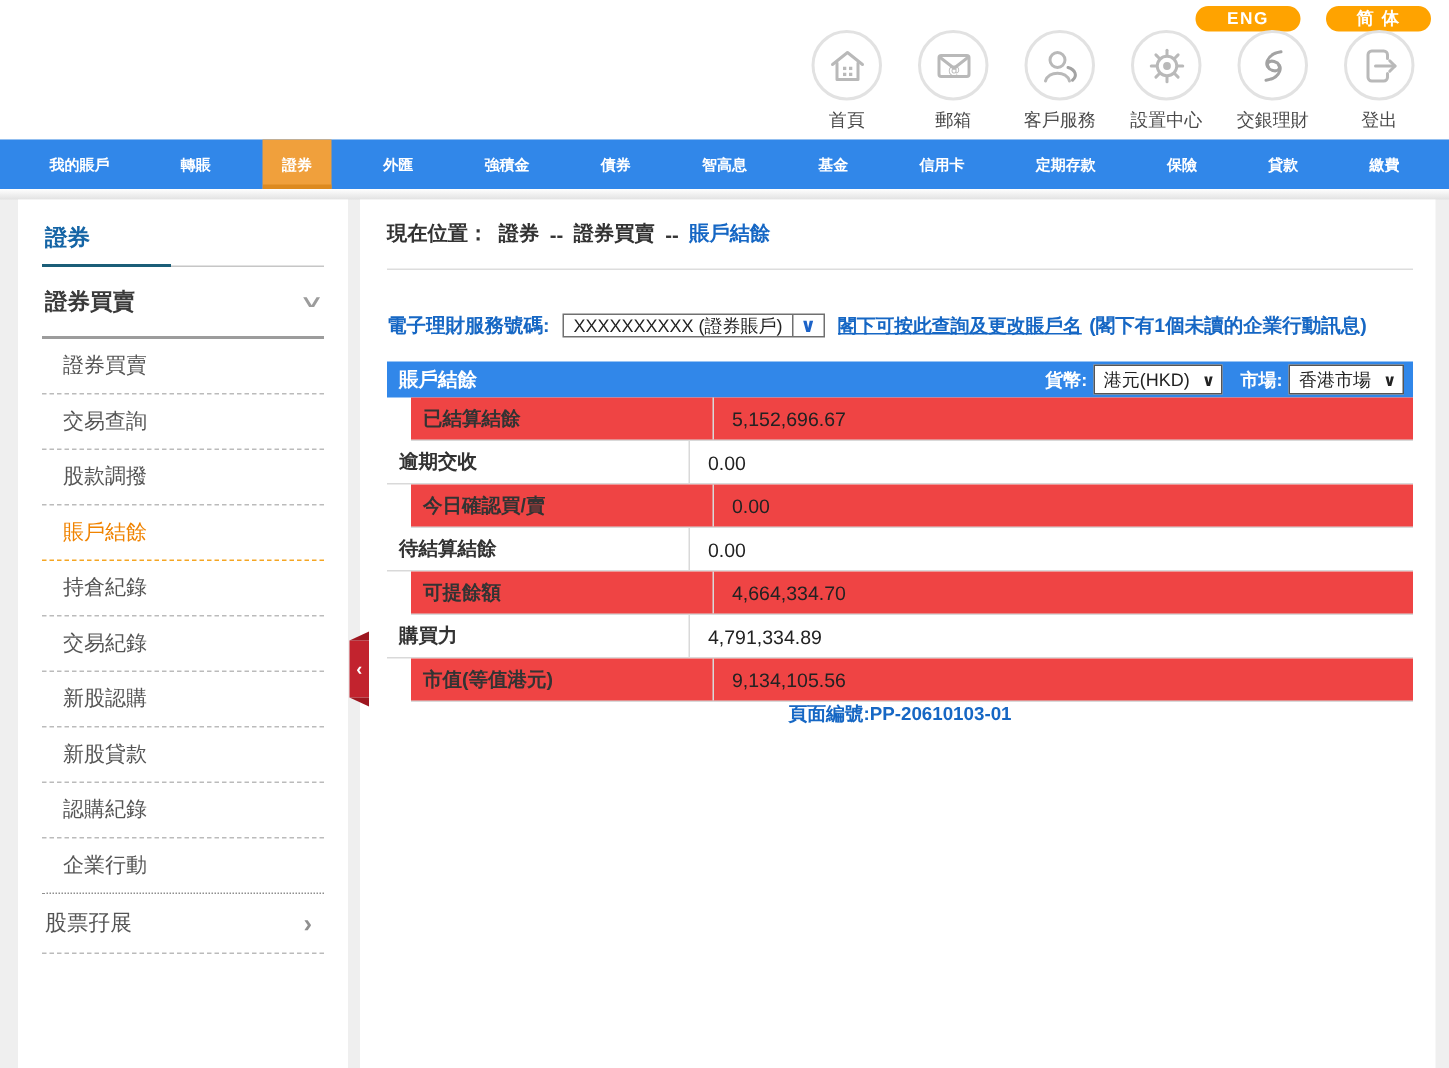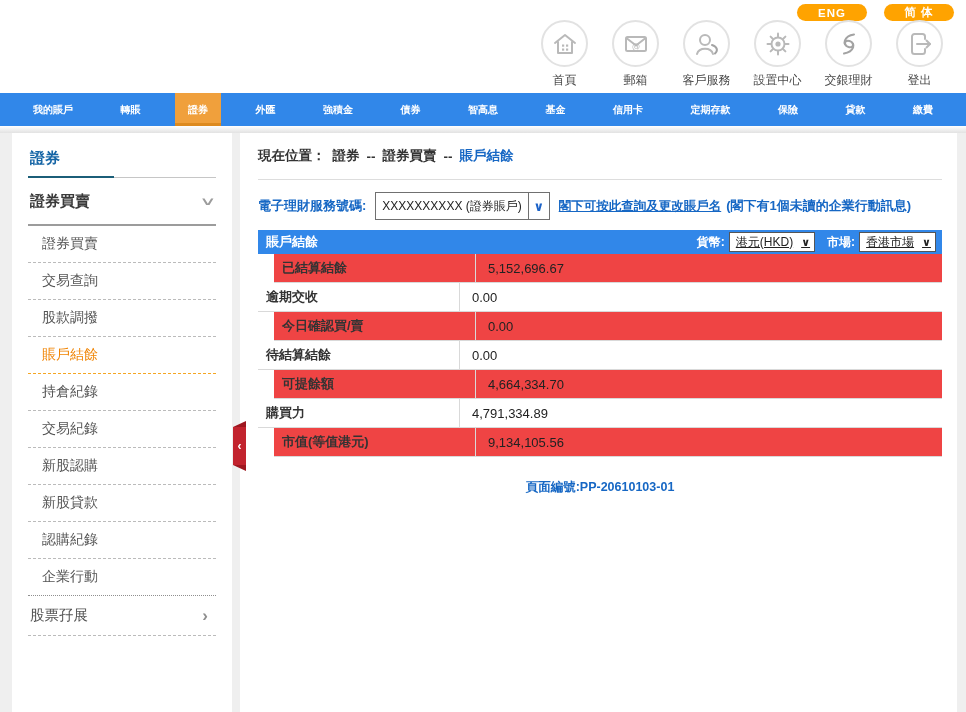--- a/index.html
+++ b/index.html
@@ -84,50 +84,50 @@
   .main {
     position:absolute; left:240px; top:133px; width:717px; height:579px;
     background:#fff; padding:0 15px 0 18px;
   }
   .breadcrumb {
     height:47px; display:flex; align-items:center; gap:7px;
     border-bottom:1px solid #DDDDDD; font-size:13.5px; font-weight:bold; color:#333;
   }
   .breadcrumb .cur { color:#1667C4; }
 
-  .account-row { margin-top:13px; height:26px; display:flex; align-items:center; font-size:13px; }
+  .account-row { margin-top:24px; height:26px; display:flex; align-items:center; font-size:13px; }
   .acct-label { color:#1667C4; font-weight:bold; margin-right:9px; white-space:nowrap; }
   .sel {
     display:inline-flex; align-items:center; border:1px solid #707070;
-    background:#fff; height:28px; font-size:12px; color:#222; cursor:pointer;
+    background:#fff; height:16px; font-size:12px; color:#222; cursor:pointer;
   }
   .sel .txt { padding:0 6px; white-space:nowrap; }
   .sel .arr { display:flex; align-items:center; justify-content:center; font-weight:bold; }
   .sel-account .arr { border-left:1px solid #707070; width:21px; height:100%; color:#1C63C8; font-size:13px; }
   .acct-link { color:#1667C4; font-weight:bold; text-decoration:underline; margin-left:9px; font-size:12.5px; white-space:nowrap; }
   .acct-note { color:#1667C4; font-weight:bold; margin-left:5px; font-size:13px; white-space:nowrap; }
 
   .tbl { margin-top:11px; }
   .tbl-head {
     height:24px; background:#3187E9; display:flex; align-items:center; padding:0 4px 0 8px; color:#fff;
   }
   .tbl-title { font-weight:bold; font-size:13px; flex:1; }
   .tbl-head .hlbl { font-size:12px; font-weight:bold; margin-right:4px; white-space:nowrap; }
-  .tbl-head .sel { height:20px; margin-right:12px; border-color:#555;text-decoration:underline; }
+  .tbl-head .sel { height:20px; margin-right:12px; border-color:#555; }
   .tbl-head .sel .arr { color:#222; padding:0 4px 0 2px; font-size:11px; }
   .tbl-head .sel-market { margin-right:2px; }
   .row { display:flex; height:29px; border-bottom:1px solid #D9D9D9; align-items:stretch; font-size:13px; background:#fff; }
   .row.alt { background:#ef4444;margin-left:16px; }
   .row .c1 {
     width:202px; padding-left:8px; font-weight:bold; color:#333;
     border-right:1px solid #D9D9D9; display:flex; align-items:center;
   }
   .row .c2 { flex:1; padding-left:12px; color:#222; display:flex; align-items:center; }
 
-  .page-code { margin-top:22px; text-align:center; color:#1667C4; font-size:12.5px; font-weight:bold; }
+  .page-code { text-align:center; color:#1667C4; font-size:12.5px; font-weight:bold; }
 
   
   .handle {
     position:absolute; left:-7px; top:294px; width:13px; height:38px;
     background:#C2232E; color:#fff; display:flex; align-items:center; justify-content:center;
     font-size:12px; font-weight:bold; cursor:pointer; z-index:5;
   }
   .handle::before {
     content:""; position:absolute; top:-6px; left:0; width:0; height:0;
     border-bottom:6px solid #9E1720; border-left:13px solid transparent;

